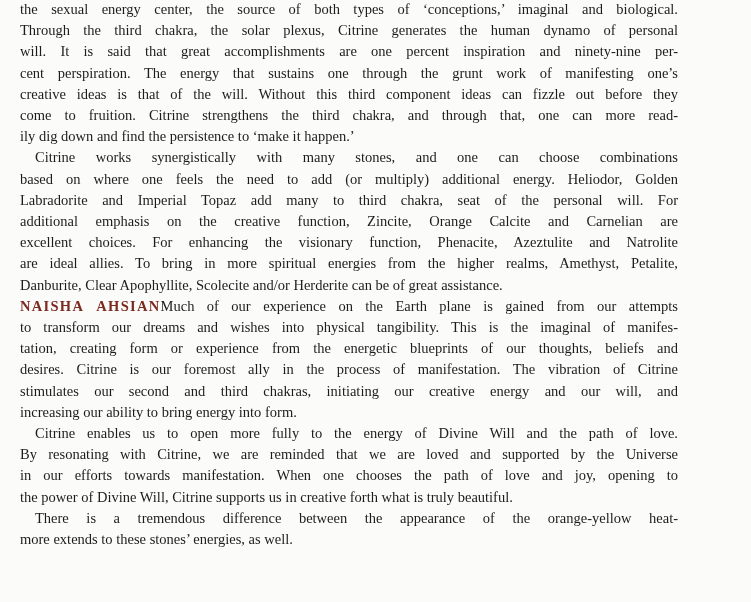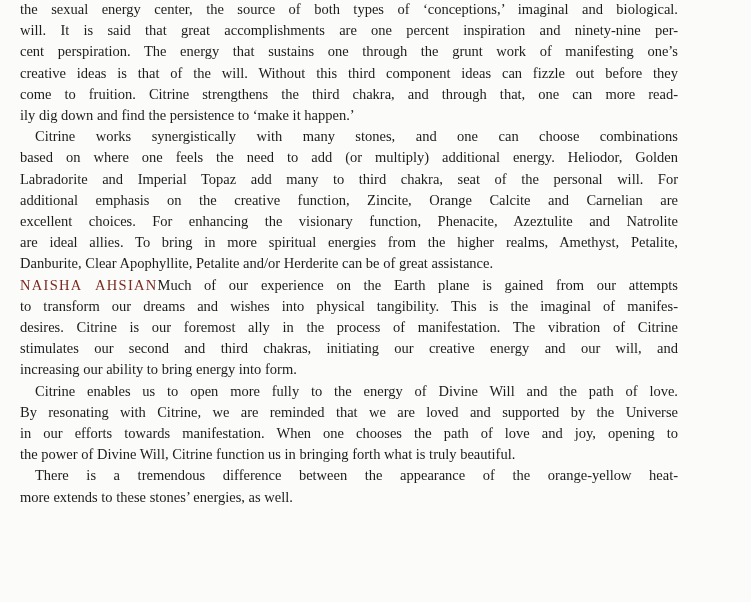--- a/index.html
+++ b/index.html
@@ -32,57 +32,59 @@
     text-align-last: justify;
     white-space: normal;
   }
   .line.last {
     text-align-last: left;
   }
   .line.indent {
     text-indent: 15px;
   }
   .author-heading {
-    font-weight: normal;
+    font-weight: bold;
     letter-spacing: 1.3px;
     color: #7b2a20;
     font-size: 14.5px;
   }
 </style>
 </head>
 <body style="background: rgb(251, 251, 250);">
 
 <div class="page" style="color: rgb(28, 28, 28);">
     <div class="para">
       <div class="line">the sexual energy center, the source of both types of ‘conceptions,’ imaginal and biological.</div>
+      <div class="line">Through the third chakra, the solar plexus, Citrine generates the human dynamo of personal</div>
       <div class="line">will. It is said that great accomplishments are one percent inspiration and ninety-nine per-</div>
       <div class="line">cent perspiration. The energy that sustains one through the grunt work of manifesting one’s</div>
       <div class="line">creative ideas is that of the will. Without this third component ideas can fizzle out before they</div>
       <div class="line">come to fruition. Citrine strengthens the third chakra, and through that, one can more read-</div>
       <div class="line last">ily dig down and find the persistence to ‘make it happen.’</div>
     </div>
     <div class="para">
       <div class="line indent">Citrine works synergistically with many stones, and one can choose combinations</div>
       <div class="line">based on where one feels the need to add (or multiply) additional energy. Heliodor, Golden</div>
       <div class="line">Labradorite and Imperial Topaz add many to third chakra, seat of the personal will. For</div>
       <div class="line">additional emphasis on the creative function, Zincite, Orange Calcite and Carnelian are</div>
       <div class="line">excellent choices. For enhancing the visionary function, Phenacite, Azeztulite and Natrolite</div>
       <div class="line">are ideal allies. To bring in more spiritual energies from the higher realms, Amethyst, Petalite,</div>
-      <div class="line last">Danburite, Clear Apophyllite, Petalite and/or Herderite can be of great assistance.</div>
+      <div class="line last">Danburite, Clear Apophyllite, Scolecite and/or Herderite can be of great assistance.</div>
     </div>
     <div class="para">
       <div class="line"><span class="author-heading" style="color: rgb(123, 42, 32);">NAISHA AHSIAN</span>Much of our experience on the Earth plane is gained from our attempts</div>
       <div class="line">to transform our dreams and wishes into physical tangibility. This is the imaginal of manifes-</div>
+      <div class="line">tation, creating form or experience from the energetic blueprints of our thoughts, beliefs and</div>
       <div class="line">desires. Citrine is our foremost ally in the process of manifestation. The vibration of Citrine</div>
       <div class="line">stimulates our second and third chakras, initiating our creative energy and our will, and</div>
       <div class="line last">increasing our ability to bring energy into form.</div>
     </div>
     <div class="para">
       <div class="line indent">Citrine enables us to open more fully to the energy of Divine Will and the path of love.</div>
       <div class="line">By resonating with Citrine, we are reminded that we are loved and supported by the Universe</div>
       <div class="line">in our efforts towards manifestation. When one chooses the path of love and joy, opening to</div>
-      <div class="line last">the power of Divine Will, Citrine function us in bringing forth what is truly beautiful.</div>
+      <div class="line last">the power of Divine Will, Citrine supports us in creative forth what is truly beautiful.</div>
     </div>
     <div class="para">
       <div class="line indent">There is a tremendous difference between the appearance of the orange-yellow heat-</div>
       <div class="line last">more extends to these stones’ energies, as well.</div>
     </div>
   </div>
 
 </body></html>

